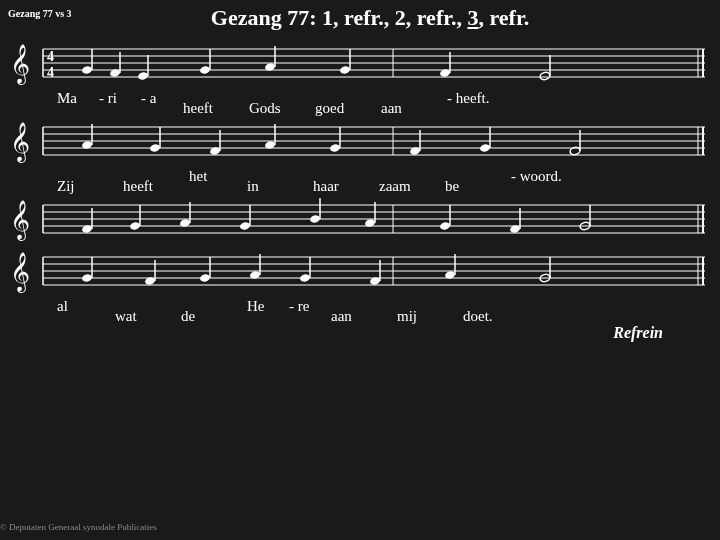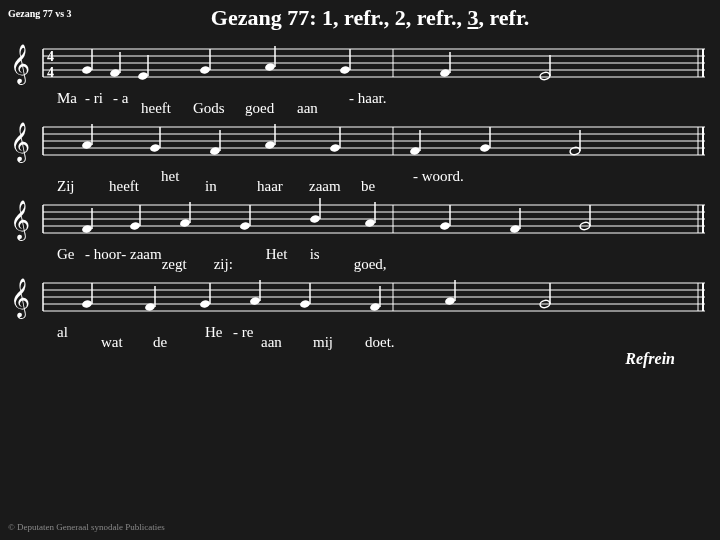--- a/index.html
+++ b/index.html
@@ -34,31 +34,31 @@
       font-weight: bold;
       padding-left: 20px;
     }
 
     .main-title span.underline {
       text-decoration: underline;
     }
 
     .refrein {
       position: absolute;
-      right: 40px;
+      right: 52px;
       font-size: 16px;
       font-style: italic;
       color: #ffffff;
       font-weight: bold;
     }
 
     .copyright {
       position: absolute;
       bottom: 8px;
-      left: 8px;
+      left: 0;
       font-size: 9px;
       color: #888888;
     }
 
     .score-container {
       position: absolute;
       top: 35px;
       left: 5px;
       right: 5px;
     }
@@ -74,21 +74,21 @@
     }
 
     .lyrics-line {
       height: 26px;
       display: flex;
       align-items: center;
       padding-left: 52px;
       font-size: 15px;
       color: #ffffff;
       margin-bottom: 2px;
-      gap: 0px;
+      gap: 14px;
     }
 
     .lw-wide {
       min-width: 52px;
       margin-top: 20px;
     }
     .lw-narrow {
       min-width: 28px;
     }
     .lw-med {
@@ -160,21 +160,21 @@
       </svg>
     </div>
     <div class="lyrics-line">
       <span class="lw-narrow">Ma</span>
       <span class="lw-narrow">- ri</span>
       <span class="lw-narrow">- a</span>
       <span class="lw-wide">heeft</span>
       <span class="lw-wide">Gods</span>
       <span class="lw-wide">goed</span>
       <span class="lw-wide">aan</span>
-      <span class="lw-narrow">- haar.</span>
+      <span class="lw-narrow">- heeft.</span>
     </div>
   </div>
 
   <div class="row-block">
     <div class="staff-svg-container">
       <svg width="100%" height="50">
         <line x1="38" y1="14" x2="700" y2="14" stroke="white" stroke-width="1"></line>
         <line x1="38" y1="21" x2="700" y2="21" stroke="white" stroke-width="1"></line>
         <line x1="38" y1="28" x2="700" y2="28" stroke="white" stroke-width="1"></line>
         <line x1="38" y1="35" x2="700" y2="35" stroke="white" stroke-width="1"></line>
@@ -240,30 +240,20 @@
         <line x1="445" y1="35" x2="445" y2="14" stroke="white" stroke-width="1.5"></line>
         <ellipse cx="510" cy="38" rx="5" ry="3.5" fill="white" transform="rotate(-15,510,38)"></ellipse>
         <line x1="515" y1="38" x2="515" y2="17" stroke="white" stroke-width="1.5"></line>
         <ellipse cx="580" cy="35" rx="5" ry="3.5" fill="none" stroke="white" stroke-width="1.5" transform="rotate(-15,580,35)"></ellipse>
         <line x1="585" y1="35" x2="585" y2="14" stroke="white" stroke-width="1.5"></line>
         <line x1="388" y1="14" x2="388" y2="42" stroke="white" stroke-width="1"></line>
         <line x1="693" y1="14" x2="693" y2="42" stroke="white" stroke-width="1"></line>
         <line x1="698" y1="14" x2="698" y2="42" stroke="white" stroke-width="2"></line>
       </svg>
     </div>
-    <div class="lyrics-line">
-      <span class="lw-narrow">Ge</span>
-      <span class="lw-narrow">- hoor</span>
-      <span class="lw-narrow">- zaam</span>
-      <span class="lw-wide">zegt</span>
-      <span class="lw-wide">zij:</span>
-      <span class="lw-med">Het</span>
-      <span class="lw-med">is</span>
-      <span class="lw-wide">goed,</span>
-    </div>
   </div>
 
   <div class="row-block">
     <div class="staff-svg-container">
       <svg width="100%" height="50">
         <line x1="38" y1="14" x2="700" y2="14" stroke="white" stroke-width="1"></line>
         <line x1="38" y1="21" x2="700" y2="21" stroke="white" stroke-width="1"></line>
         <line x1="38" y1="28" x2="700" y2="28" stroke="white" stroke-width="1"></line>
         <line x1="38" y1="35" x2="700" y2="35" stroke="white" stroke-width="1"></line>
         <line x1="38" y1="42" x2="700" y2="42" stroke="white" stroke-width="1"></line>

